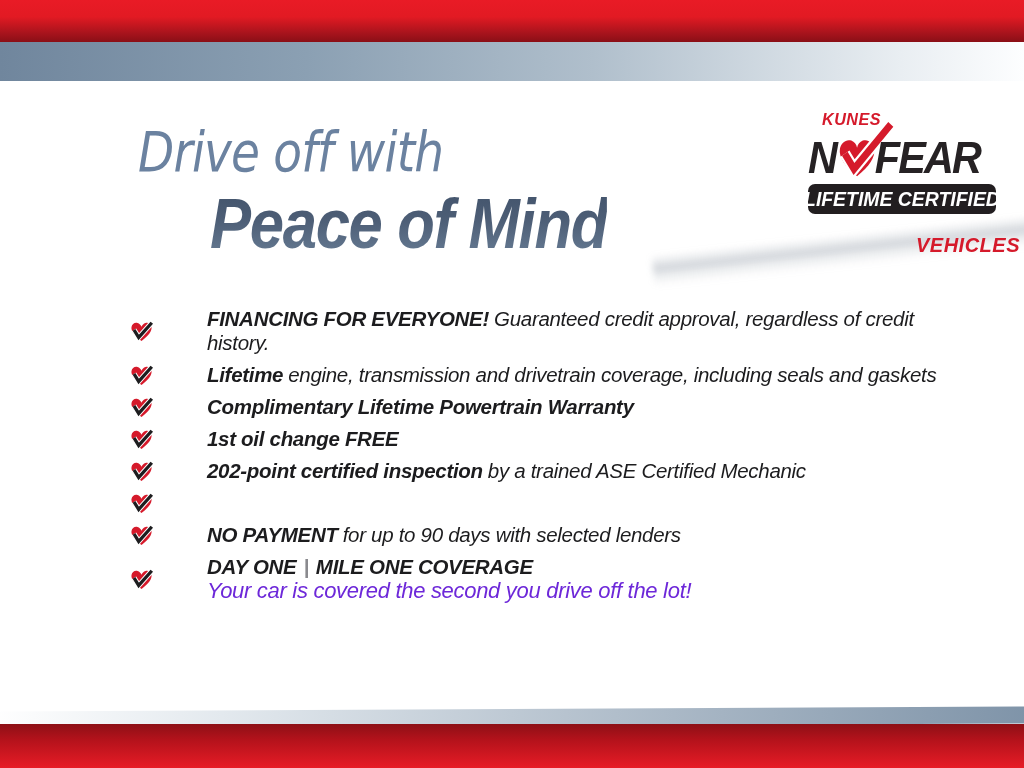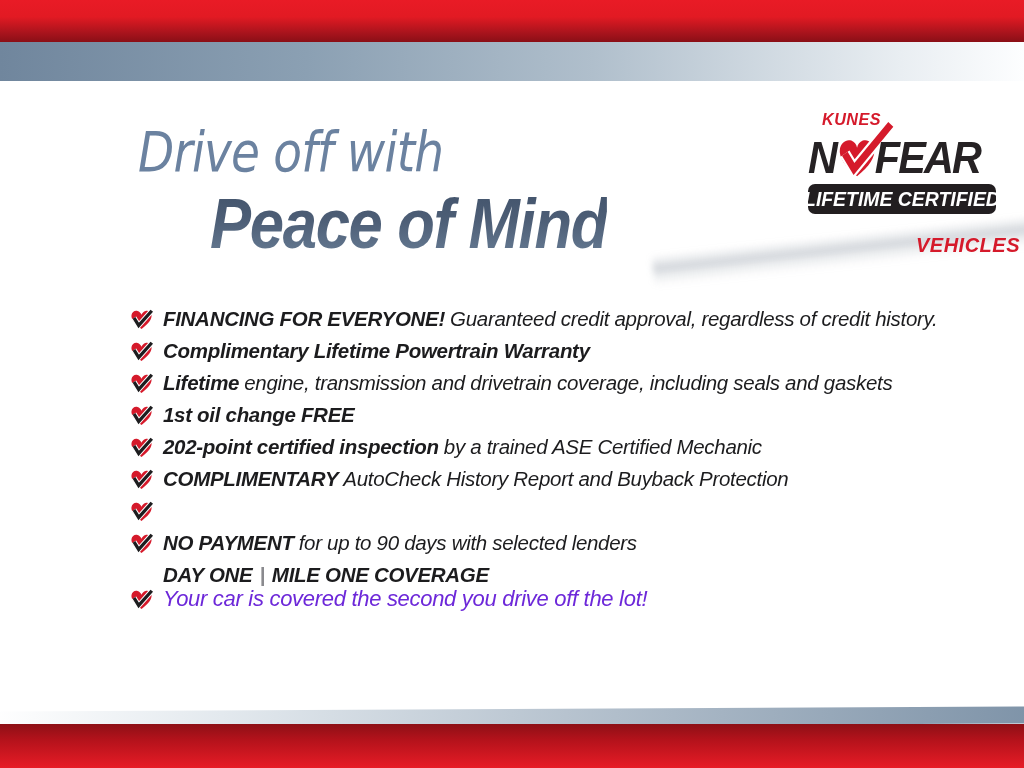--- a/index.html
+++ b/index.html
@@ -67,21 +67,21 @@
   .logo-banner span{
     font-style:italic;font-weight:bold;font-size:20px;color:#ffffff;
     letter-spacing:0;transform:scaleX(0.97);white-space:nowrap;
   }
   .logo-vehicles{
     margin-top:20px;width:232px;text-align:right;padding-right:20px;box-sizing:border-box;
     font-style:italic;font-weight:bold;font-size:20px;color:#d51a2b;letter-spacing:0.5px;
   }
   
   .benefits{position:absolute;left:129px;top:307px;width:810px;}
-  .benefit-row{display:flex;align-items:flex-end;margin-bottom:8px;}
+  .benefit-row{display:flex;align-items:center;margin-bottom:8px;gap:44px;}
   .bullet-icon{flex:none;width:25px;height:23px;margin-right:9px;margin-top:1px;}
   .benefit-text{
     font-style:italic;font-size:20.5px;line-height:24px;color:#1c1c1e;
     letter-spacing:-0.3px;
   }
   .benefit-text .b-bold{font-weight:bold;}
   .benefit-text .b-sep{font-weight:bold;color:#8a8a8e;margin:0 7px;}
   .benefit-text .b-reg{font-weight:normal;margin-left:5px;}
   .benefit-sub{
     font-style:italic;font-weight:normal;font-size:22px;line-height:24px;
@@ -134,81 +134,68 @@
   </div>
 
   <div class="benefit-row">
     <svg class="bullet-icon" viewBox="0 0 40 34" aria-hidden="true">
       <path d="M20 32 C8.5 23.5 3 16 4 9.8 C4.8 4.9 9.4 1.9 13.7 3.4 C16.6 4.4 18.9 6.7 20 9.3 C21.1 6.7 23.4 4.4 26.3 3.4 C30.6 1.9 35.2 4.9 36 9.8 C37 16 31.5 23.5 20 32 Z" fill="#d51a2b"></path>
       <polyline points="8,14.5 15.5,26.5 36.5,3" fill="none" stroke="#ffffff" stroke-width="8.5"></polyline>
       <polyline points="8,14.5 15.5,26.5 36.5,3" fill="none" stroke="#1d1d1f" stroke-width="5.2"></polyline>
     </svg>
     <div class="benefit-body">
       <div class="benefit-text">
+        <span class="b-bold">Lifetime</span><span class="b-reg">engine, transmission and drivetrain coverage, including seals and gaskets</span>
+      </div>
+
+    </div>
+  </div>
+
+  <div class="benefit-row">
+    <svg class="bullet-icon" viewBox="0 0 40 34" aria-hidden="true">
+      <path d="M20 32 C8.5 23.5 3 16 4 9.8 C4.8 4.9 9.4 1.9 13.7 3.4 C16.6 4.4 18.9 6.7 20 9.3 C21.1 6.7 23.4 4.4 26.3 3.4 C30.6 1.9 35.2 4.9 36 9.8 C37 16 31.5 23.5 20 32 Z" fill="#d51a2b"></path>
+      <polyline points="8,14.5 15.5,26.5 36.5,3" fill="none" stroke="#ffffff" stroke-width="8.5"></polyline>
+      <polyline points="8,14.5 15.5,26.5 36.5,3" fill="none" stroke="#1d1d1f" stroke-width="5.2"></polyline>
+    </svg>
+    <div class="benefit-body">
+      <div class="benefit-text">
         <span class="b-bold">Complimentary Lifetime Powertrain Warranty</span>
       </div>
 
     </div>
   </div>
 
   <div class="benefit-row">
     <svg class="bullet-icon" viewBox="0 0 40 34" aria-hidden="true">
       <path d="M20 32 C8.5 23.5 3 16 4 9.8 C4.8 4.9 9.4 1.9 13.7 3.4 C16.6 4.4 18.9 6.7 20 9.3 C21.1 6.7 23.4 4.4 26.3 3.4 C30.6 1.9 35.2 4.9 36 9.8 C37 16 31.5 23.5 20 32 Z" fill="#d51a2b"></path>
       <polyline points="8,14.5 15.5,26.5 36.5,3" fill="none" stroke="#ffffff" stroke-width="8.5"></polyline>
       <polyline points="8,14.5 15.5,26.5 36.5,3" fill="none" stroke="#1d1d1f" stroke-width="5.2"></polyline>
     </svg>
     <div class="benefit-body">
       <div class="benefit-text">
-        <span class="b-bold">Lifetime</span><span class="b-reg">engine, transmission and drivetrain coverage, including seals and gaskets</span>
-      </div>
-
-    </div>
-  </div>
-
-  <div class="benefit-row">
-    <svg class="bullet-icon" viewBox="0 0 40 34" aria-hidden="true">
-      <path d="M20 32 C8.5 23.5 3 16 4 9.8 C4.8 4.9 9.4 1.9 13.7 3.4 C16.6 4.4 18.9 6.7 20 9.3 C21.1 6.7 23.4 4.4 26.3 3.4 C30.6 1.9 35.2 4.9 36 9.8 C37 16 31.5 23.5 20 32 Z" fill="#d51a2b"></path>
-      <polyline points="8,14.5 15.5,26.5 36.5,3" fill="none" stroke="#ffffff" stroke-width="8.5"></polyline>
-      <polyline points="8,14.5 15.5,26.5 36.5,3" fill="none" stroke="#1d1d1f" stroke-width="5.2"></polyline>
-    </svg>
-    <div class="benefit-body">
-      <div class="benefit-text">
         <span class="b-bold">1st oil change FREE</span>
       </div>
 
     </div>
   </div>
 
   <div class="benefit-row">
     <svg class="bullet-icon" viewBox="0 0 40 34" aria-hidden="true">
       <path d="M20 32 C8.5 23.5 3 16 4 9.8 C4.8 4.9 9.4 1.9 13.7 3.4 C16.6 4.4 18.9 6.7 20 9.3 C21.1 6.7 23.4 4.4 26.3 3.4 C30.6 1.9 35.2 4.9 36 9.8 C37 16 31.5 23.5 20 32 Z" fill="#d51a2b"></path>
       <polyline points="8,14.5 15.5,26.5 36.5,3" fill="none" stroke="#ffffff" stroke-width="8.5"></polyline>
       <polyline points="8,14.5 15.5,26.5 36.5,3" fill="none" stroke="#1d1d1f" stroke-width="5.2"></polyline>
     </svg>
     <div class="benefit-body">
       <div class="benefit-text">
         <span class="b-bold">202-point certified inspection</span><span class="b-reg">by a trained ASE Certified Mechanic</span>
       </div>
 
     </div>
   </div>
 
-  <div class="benefit-row">
-    <svg class="bullet-icon" viewBox="0 0 40 34" aria-hidden="true">
-      <path d="M20 32 C8.5 23.5 3 16 4 9.8 C4.8 4.9 9.4 1.9 13.7 3.4 C16.6 4.4 18.9 6.7 20 9.3 C21.1 6.7 23.4 4.4 26.3 3.4 C30.6 1.9 35.2 4.9 36 9.8 C37 16 31.5 23.5 20 32 Z" fill="#d51a2b"></path>
-      <polyline points="8,14.5 15.5,26.5 36.5,3" fill="none" stroke="#ffffff" stroke-width="8.5"></polyline>
-      <polyline points="8,14.5 15.5,26.5 36.5,3" fill="none" stroke="#1d1d1f" stroke-width="5.2"></polyline>
-    </svg>
-    <div class="benefit-body">
-      <div class="benefit-text">
-        <span class="b-bold">COMPLIMENTARY</span><span class="b-reg">AutoCheck History Report and Buyback Protection</span>
-      </div>
-
-    </div>
-  </div>
 
   <div class="benefit-row">
     <svg class="bullet-icon" viewBox="0 0 40 34" aria-hidden="true">
       <path d="M20 32 C8.5 23.5 3 16 4 9.8 C4.8 4.9 9.4 1.9 13.7 3.4 C16.6 4.4 18.9 6.7 20 9.3 C21.1 6.7 23.4 4.4 26.3 3.4 C30.6 1.9 35.2 4.9 36 9.8 C37 16 31.5 23.5 20 32 Z" fill="#d51a2b"></path>
       <polyline points="8,14.5 15.5,26.5 36.5,3" fill="none" stroke="#ffffff" stroke-width="8.5"></polyline>
       <polyline points="8,14.5 15.5,26.5 36.5,3" fill="none" stroke="#1d1d1f" stroke-width="5.2"></polyline>
     </svg>
   </div>
 
   <div class="benefit-row">

